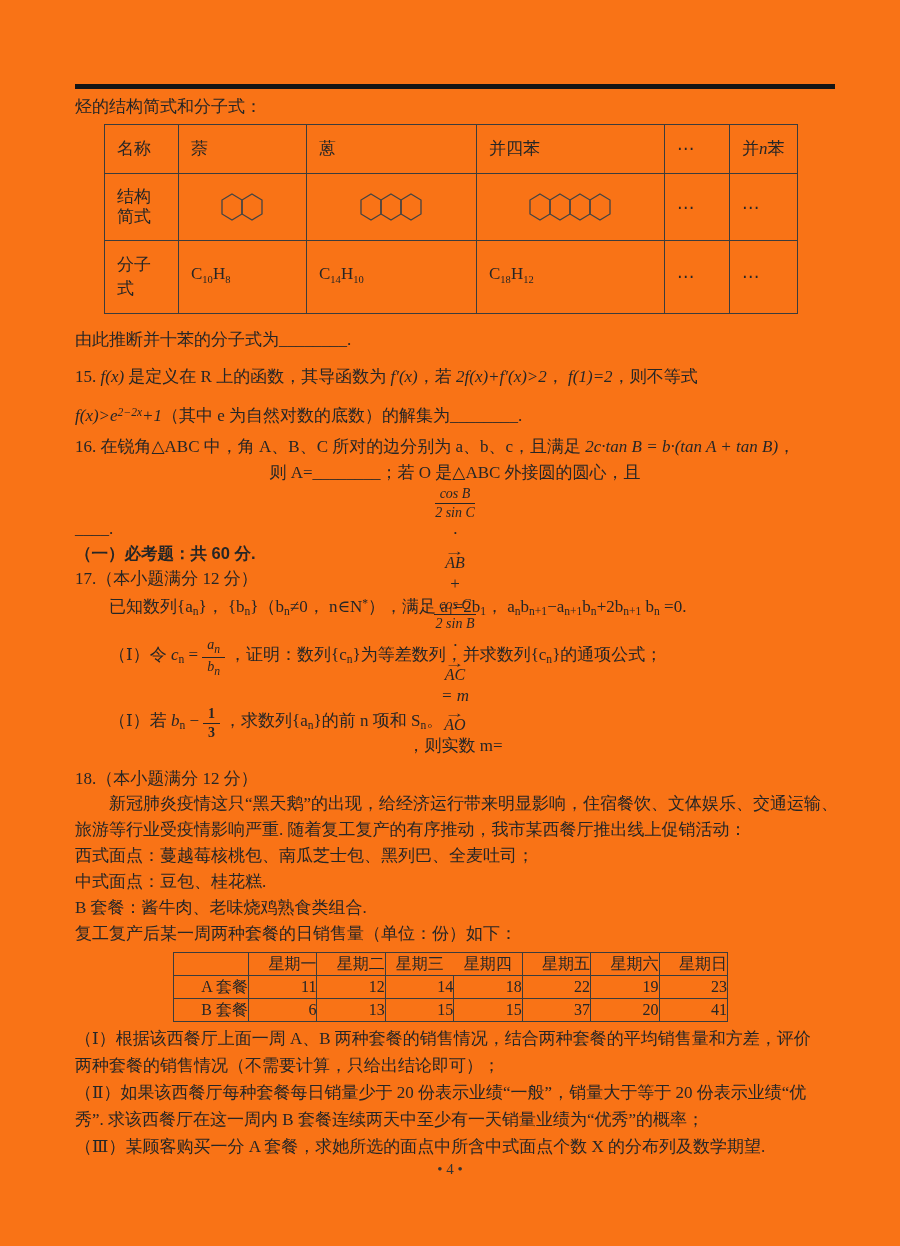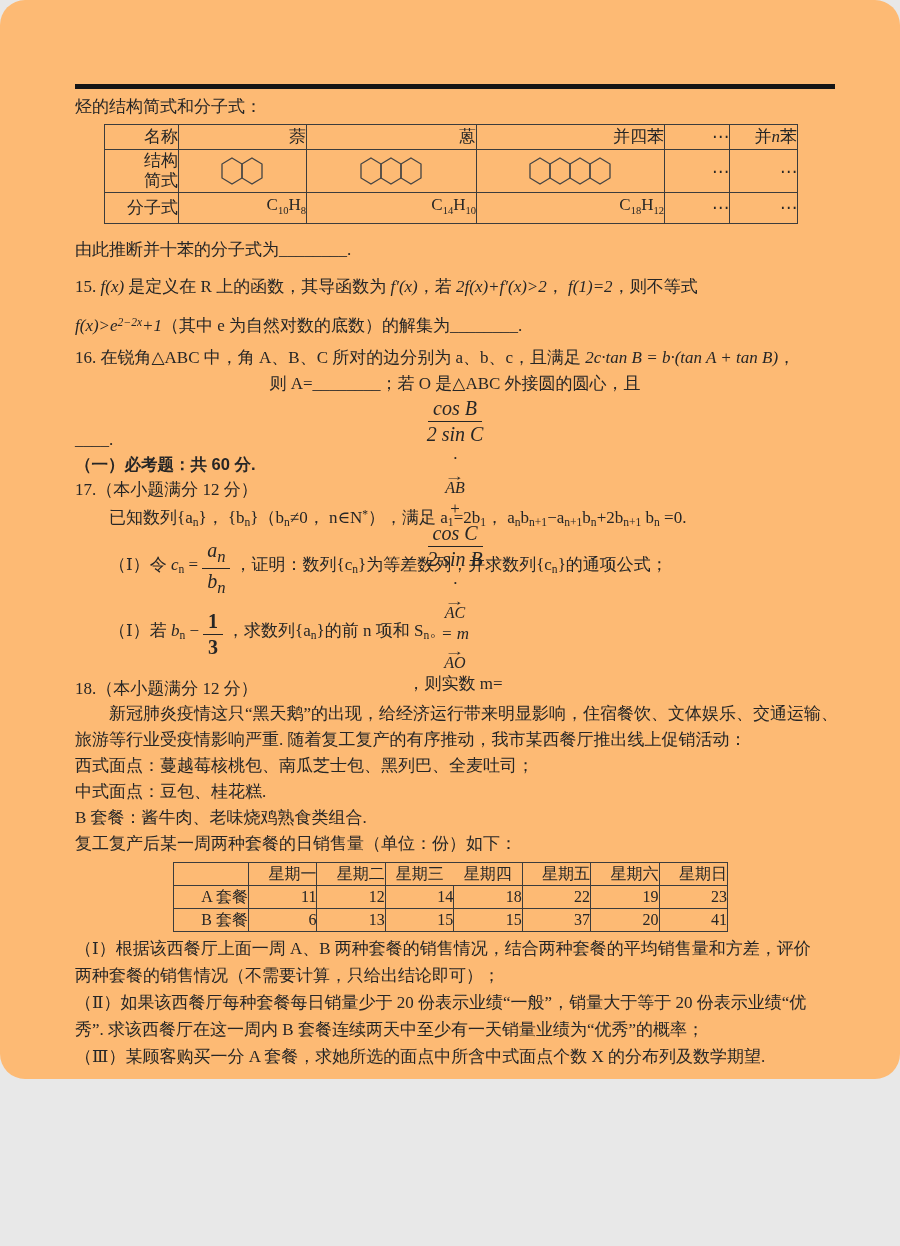--- a/index.html
+++ b/index.html
@@ -1,43 +1,43 @@
 <!DOCTYPE html>
 <html><head>
 <meta charset="utf-8">
 <style>
   html,body{margin:0;padding:0;background:#e8e8e8;}
   .page{
-    position:relative;width:900px;height:1079px;background:#fdba74;
+    position:relative;width:900px;height:1246px;background:#f97316;
     font-family:"Liberation Serif","DejaVu Serif","DejaVu Sans",serif;
     color:#262626;font-size:17px;line-height:26px;margin:0 auto;overflow:hidden;
-    box-sizing:border-box;padding:0 65px 0 75px;border-radius:25px;
+    box-sizing:border-box;padding:0 65px 0 75px;
   }
   .black-bar{margin-top:84px;height:5px;background:#151515;width:760px;}
   .line{white-space:nowrap;}
   .b{font-weight:bold;}
   .m{font-style:italic;}
   .sub{font-size:68%;vertical-align:-0.28em;}
   .sup2{font-size:68%;vertical-align:0.45em;}
   .supm{font-size:68%;vertical-align:0.45em;font-style:italic;}
   .indent{padding-left:34px;}
   
   table{border-collapse:collapse;}
   .t1{margin:4px 0 0 29px;width:693px;table-layout:fixed;}
-  .t1 td{border:1.4px solid #3c3c3c;text-align:right;vertical-align:middle;padding:0;line-height:24px;}
+  .t1 td{border:1.4px solid #3c3c3c;text-align:left;vertical-align:middle;padding:12px;line-height:24px;}
   .t1 .struct-row td{height:42px;line-height:19px;}
   .t1 .struct-hdr div{line-height:20px;}
   .t1 sub{font-size:62%;}
   
   .t2{margin:6px 0 0 98px;width:555px;table-layout:fixed;}
   .t2 td{border:1.3px solid #3c3c3c;text-align:right;vertical-align:middle;height:22px;line-height:22px;font-size:16px;padding:0;}
   .t2 .wk-pair{display:flex;justify-content:space-around;}
   
   .mathline{display:flex;align-items:center;white-space:nowrap;}
-  .frac{display:inline-flex;flex-direction:column;align-items:center;vertical-align:middle;margin:0 4px;line-height:1.15;font-size:20px;}
+  .frac{display:inline-flex;flex-direction:column;align-items:center;vertical-align:middle;margin:0 4px;line-height:1.15;font-size:14px;}
   .frac .num{border-bottom:1.4px solid #262626;padding:0 5px 1px;}
   .frac .den{padding-top:1px;}
   .vec{display:inline-flex;flex-direction:column;align-items:center;margin:0 3px;line-height:1;}
   .vec .arr{font-size:12px;line-height:8px;transform:scaleX(1.7);}
   .vec .vt{font-style:italic;font-size:16px;line-height:16px;}
   .footer{position:absolute;top:1156px;left:0;right:0;text-align:center;font-size:15px;color:#333;}
   svg.rings{display:block;margin:0 auto;}
 </style>
 </head>
 <body>

